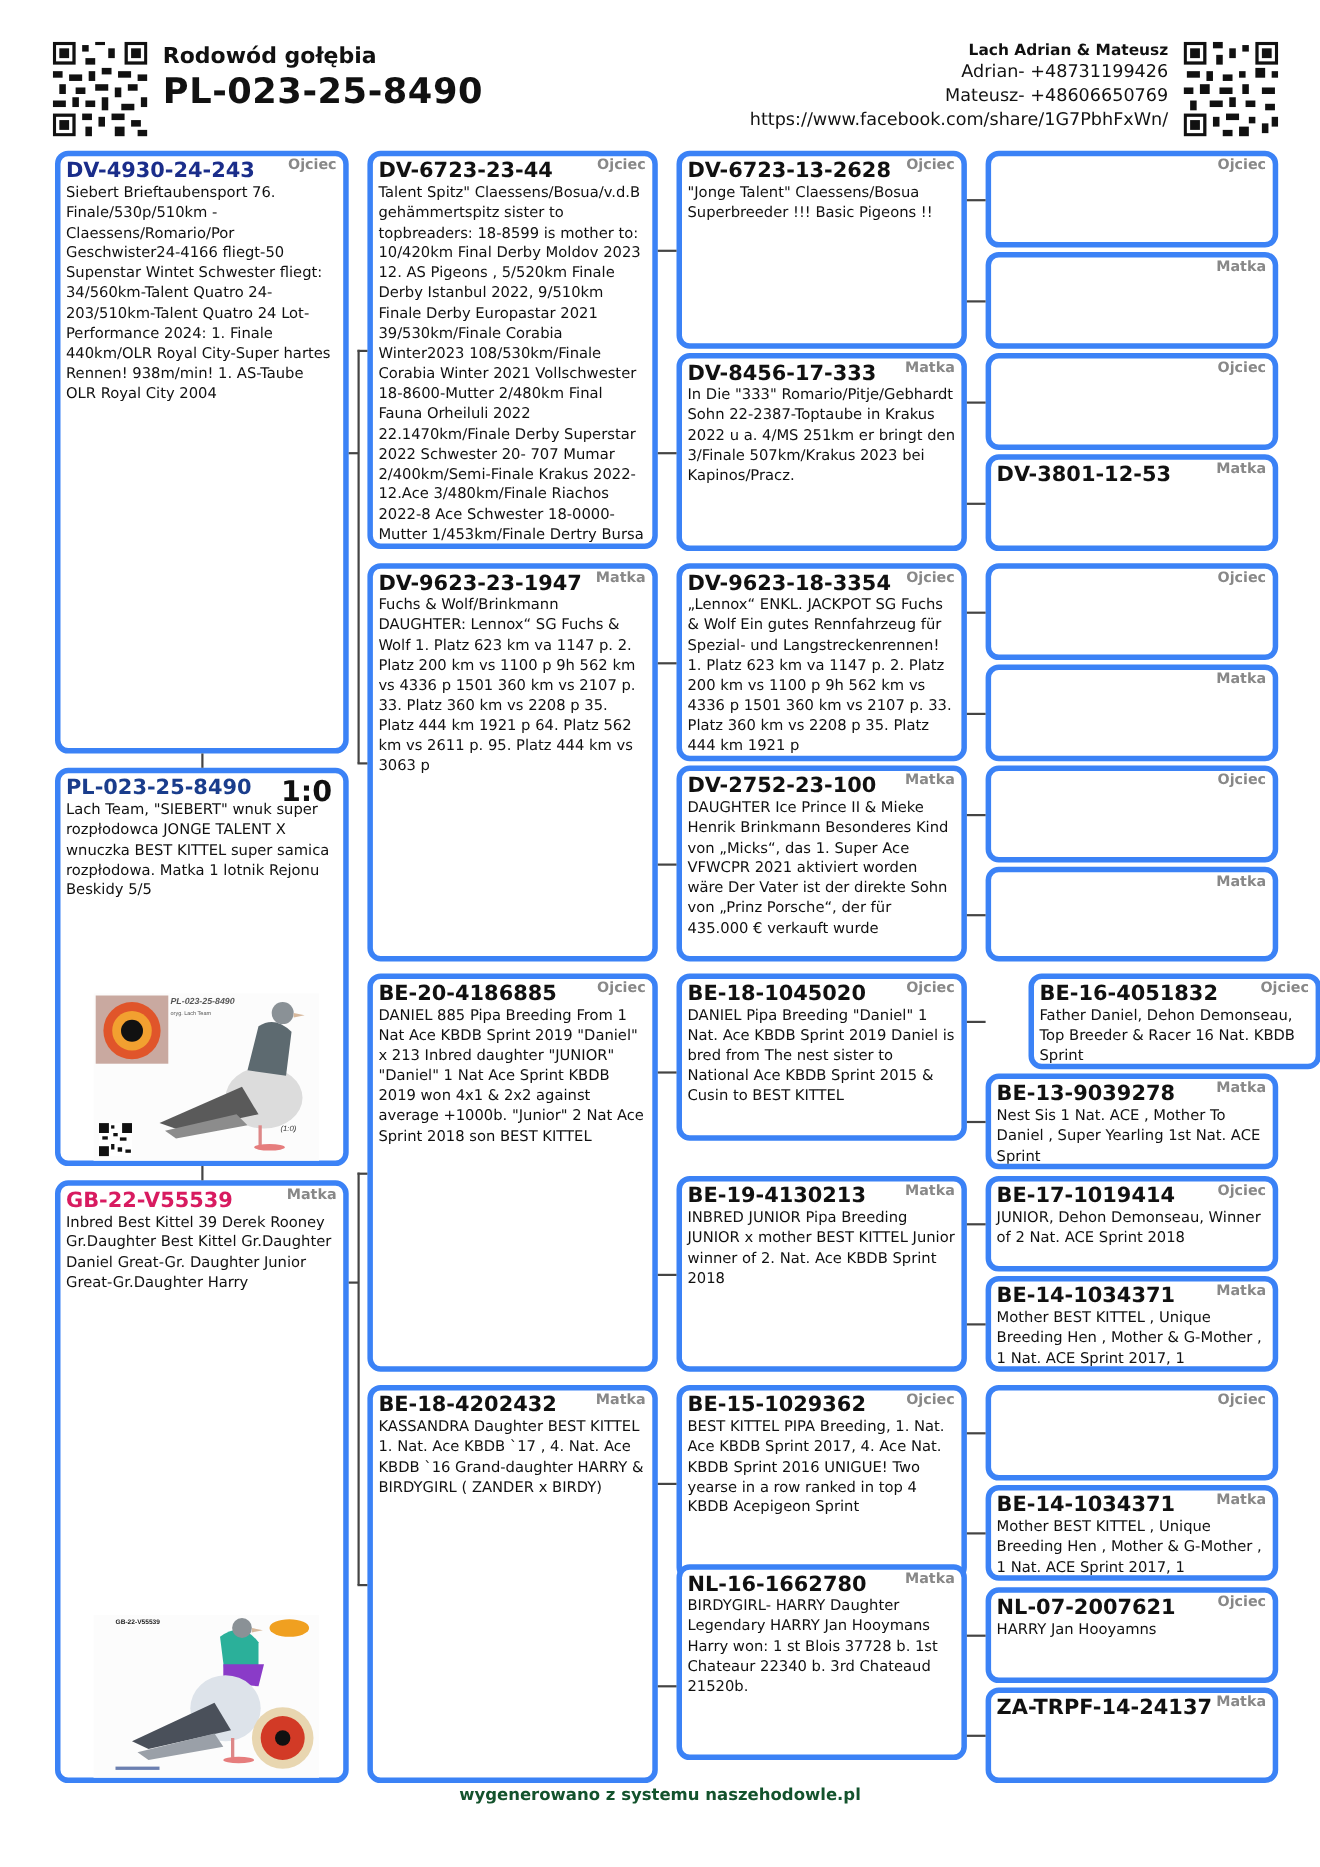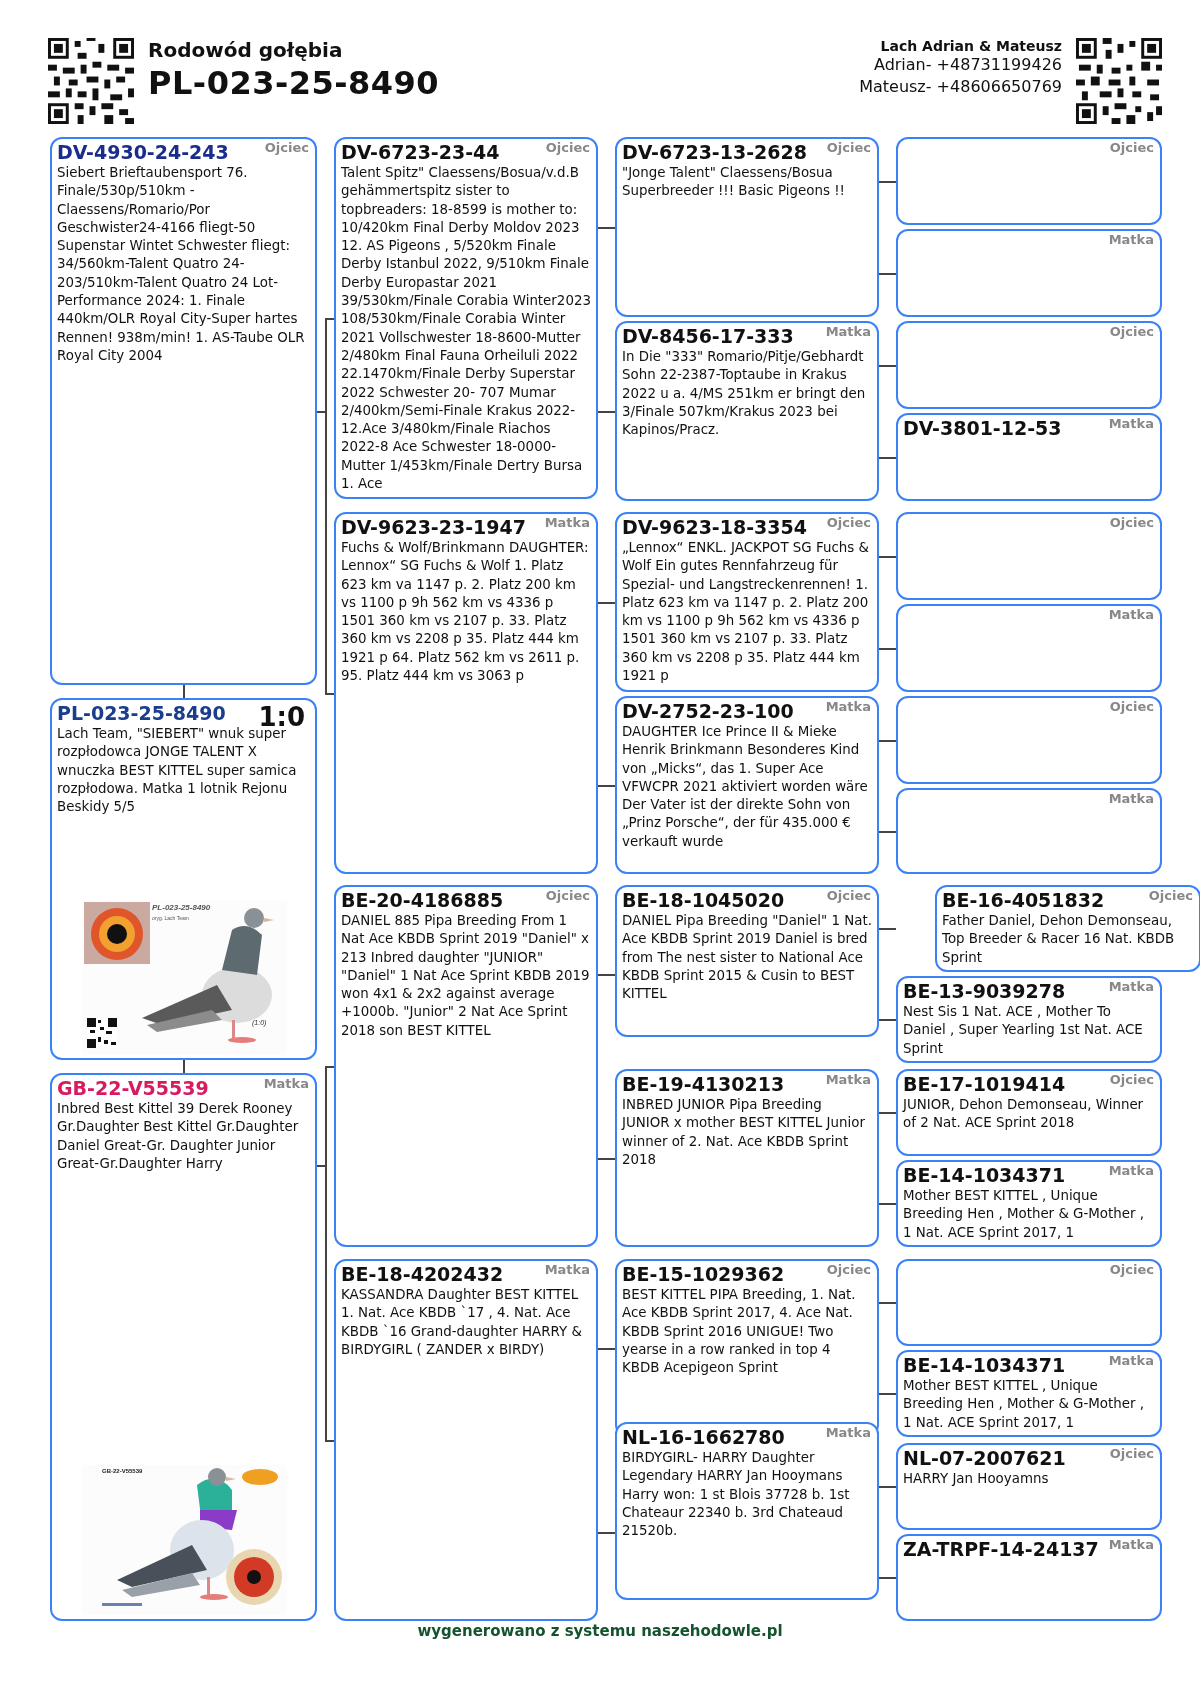--- a/index.html
+++ b/index.html
@@ -4,21 +4,21 @@
 <style>
   html, body { margin:0; padding:0; background:#fff; }
   body { width:1200px; height:1697px; position:relative; font-family:"DejaVu Sans", sans-serif; color:#111; overflow:hidden; }
   .qr { position:absolute; width:86px; height:86px; }
   .hdr-left { position:absolute; left:148px; top:38px; }
   .hdr-sub { font-size:20px; font-weight:bold; }
   .hdr-ring { font-size:32px; font-weight:bold; margin-top:2px; letter-spacing:0.5px; }
   .hdr-right { position:absolute; right:138px; top:38px; text-align:right; }
   .owner { font-size:14px; font-weight:bold; }
   .contact { font-size:16px; line-height:22px; }
-  .box { position:absolute; border:2px solid #3b82f6; border-radius:12px; background:#fff; box-sizing:border-box; padding:2px 5px; overflow:hidden; }
+  .box { position:absolute; border:5px solid #3b82f6; border-radius:12px; background:#fff; box-sizing:border-box; padding:2px 5px; overflow:hidden; }
   .ring { font-size:19px; font-weight:bold; line-height:22px; white-space:nowrap; }
   .ring.blue { color:#1a2d8a; }
   .ring.main { color:#1a3d8c; }
   .ring.pink { color:#d81b60; }
   .role { position:absolute; right:6px; top:1px; font-size:13px; font-weight:bold; color:#888; }
   .score { position:absolute; right:10px; top:2px; font-size:26px; font-weight:bold; }
   .desc { font-size:13.4px; line-height:18.3px; margin-top:1px; }
   .line { position:absolute; background:#444; }
   .footer { position:absolute; left:0; right:0; top:1622px; text-align:center; font-size:15px; font-weight:bold; color:#14532d; }
   .photo { position:absolute; background:#fff; }
@@ -112,20 +112,21 @@
 
 <div class="hdr-left">
   <div class="hdr-sub">Rodowód gołębia</div>
   <div class="hdr-ring">PL-023-25-8490</div>
 </div>
 
 <div class="hdr-right">
   <div class="owner">Lach Adrian &amp; Mateusz</div>
   <div class="contact">Adrian- +48731199426</div>
   <div class="contact">Mateusz- +48606650769</div>
+  <div class="contact">https://www.facebook.com/share/1G7PbhFxWn/</div>
 </div>
 
 <div class="box" style="left:50px;top:137px;width:267px;height:548px;">
   <div class="ring blue">DV-4930-24-243</div>
   <div class="role">Ojciec</div>
   <div class="desc">Siebert Brieftaubensport 76. Finale/530p/510km - Claessens/Romario/Por Geschwister24-4166 fliegt-50 Supenstar Wintet Schwester fliegt: 34/560km-Talent Quatro 24-203/510km-Talent Quatro 24 Lot-Performance 2024: 1. Finale 440km/OLR Royal City-Super hartes Rennen! 938m/min! 1. AS-Taube OLR Royal City 2004</div>
 </div>
 
 <div class="box" style="left:50px;top:698px;width:267px;height:362px;">
   <div class="ring main">PL-023-25-8490</div>

